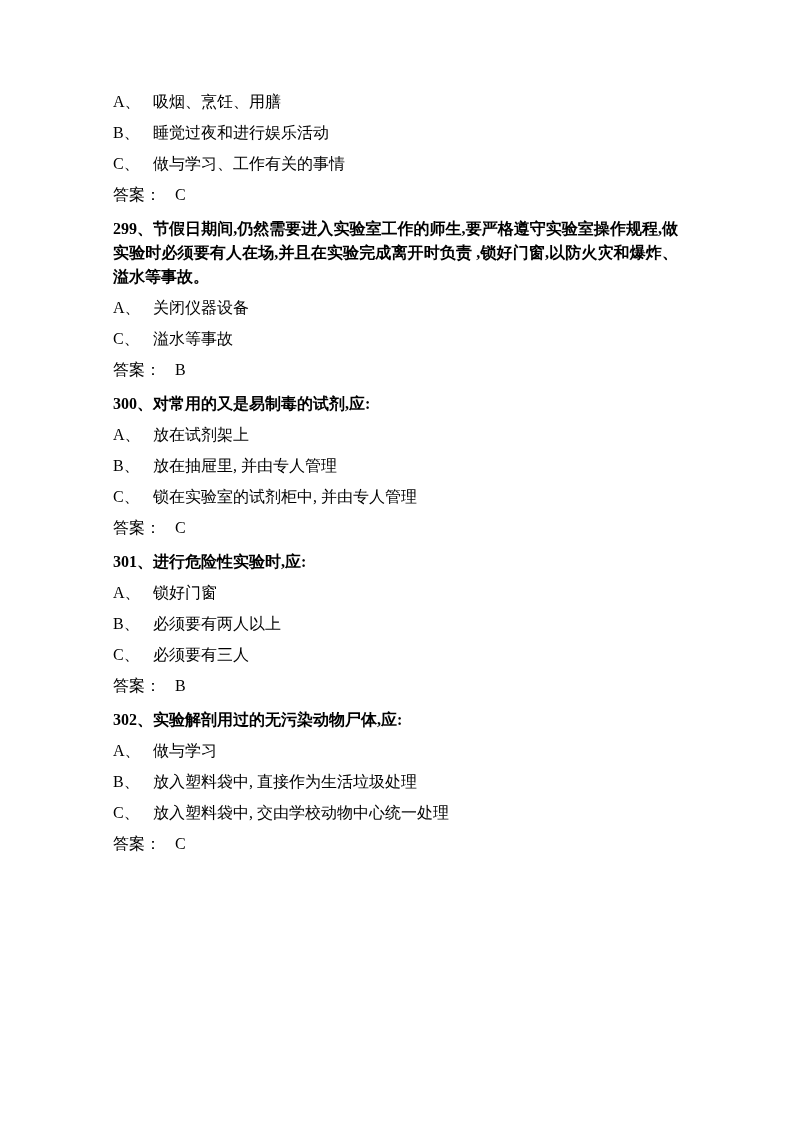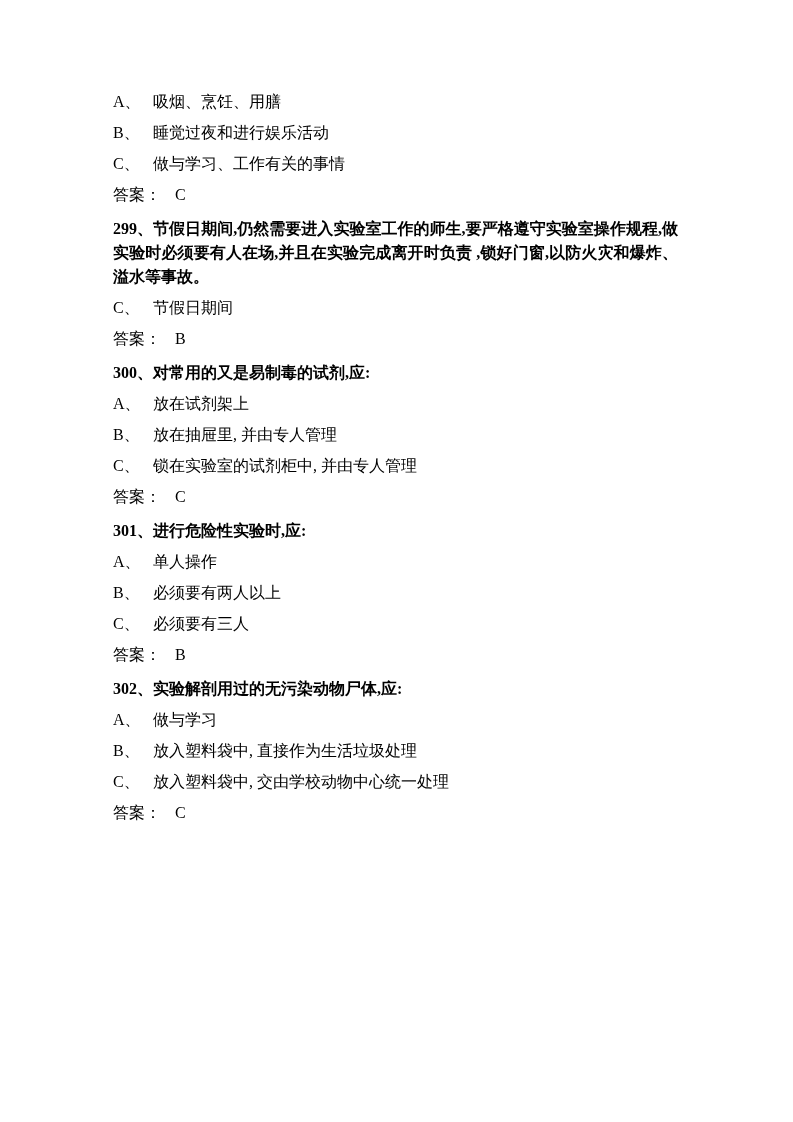--- a/index.html
+++ b/index.html
@@ -52,21 +52,24 @@
       <span class="opt-label">C、</span><span>做与学习、工作有关的事情</span>
     </p>
     <p class="para answer">
       <span class="ans-label">答案：</span><span class="ans-value">C</span>
     </p>
   </section>
 
   <section>
     <p class="para q-title">299、节假日期间,仍然需要进入实验室工作的师生,要严格遵守实验室操作规程,做实验时必须要有人在场,并且在实验完成离开时负责 ,锁好门窗,以防火灾和爆炸、溢水等事故。</p>
     <p class="para option">
-      <span class="opt-label">C、</span><span>节假日期间</span>
+      <span class="opt-label">A、</span><span>关闭仪器设备</span>
+    </p>
+    <p class="para option">
+      <span class="opt-label">C、</span><span>溢水等事故</span>
     </p>
     <p class="para answer">
       <span class="ans-label">答案：</span><span class="ans-value">B</span>
     </p>
   </section>
 
   <section>
     <p class="para q-title">300、对常用的又是易制毒的试剂,应:</p>
     <p class="para option">
       <span class="opt-label">A、</span><span>放在试剂架上</span>
@@ -78,21 +81,21 @@
       <span class="opt-label">C、</span><span>锁在实验室的试剂柜中, 并由专人管理</span>
     </p>
     <p class="para answer">
       <span class="ans-label">答案：</span><span class="ans-value">C</span>
     </p>
   </section>
 
   <section>
     <p class="para q-title">301、进行危险性实验时,应:</p>
     <p class="para option">
-      <span class="opt-label">A、</span><span>单人操作</span>
+      <span class="opt-label">A、</span><span>锁好门窗</span>
     </p>
     <p class="para option">
       <span class="opt-label">B、</span><span>必须要有两人以上</span>
     </p>
     <p class="para option">
       <span class="opt-label">C、</span><span>必须要有三人</span>
     </p>
     <p class="para answer">
       <span class="ans-label">答案：</span><span class="ans-value">B</span>
     </p>

